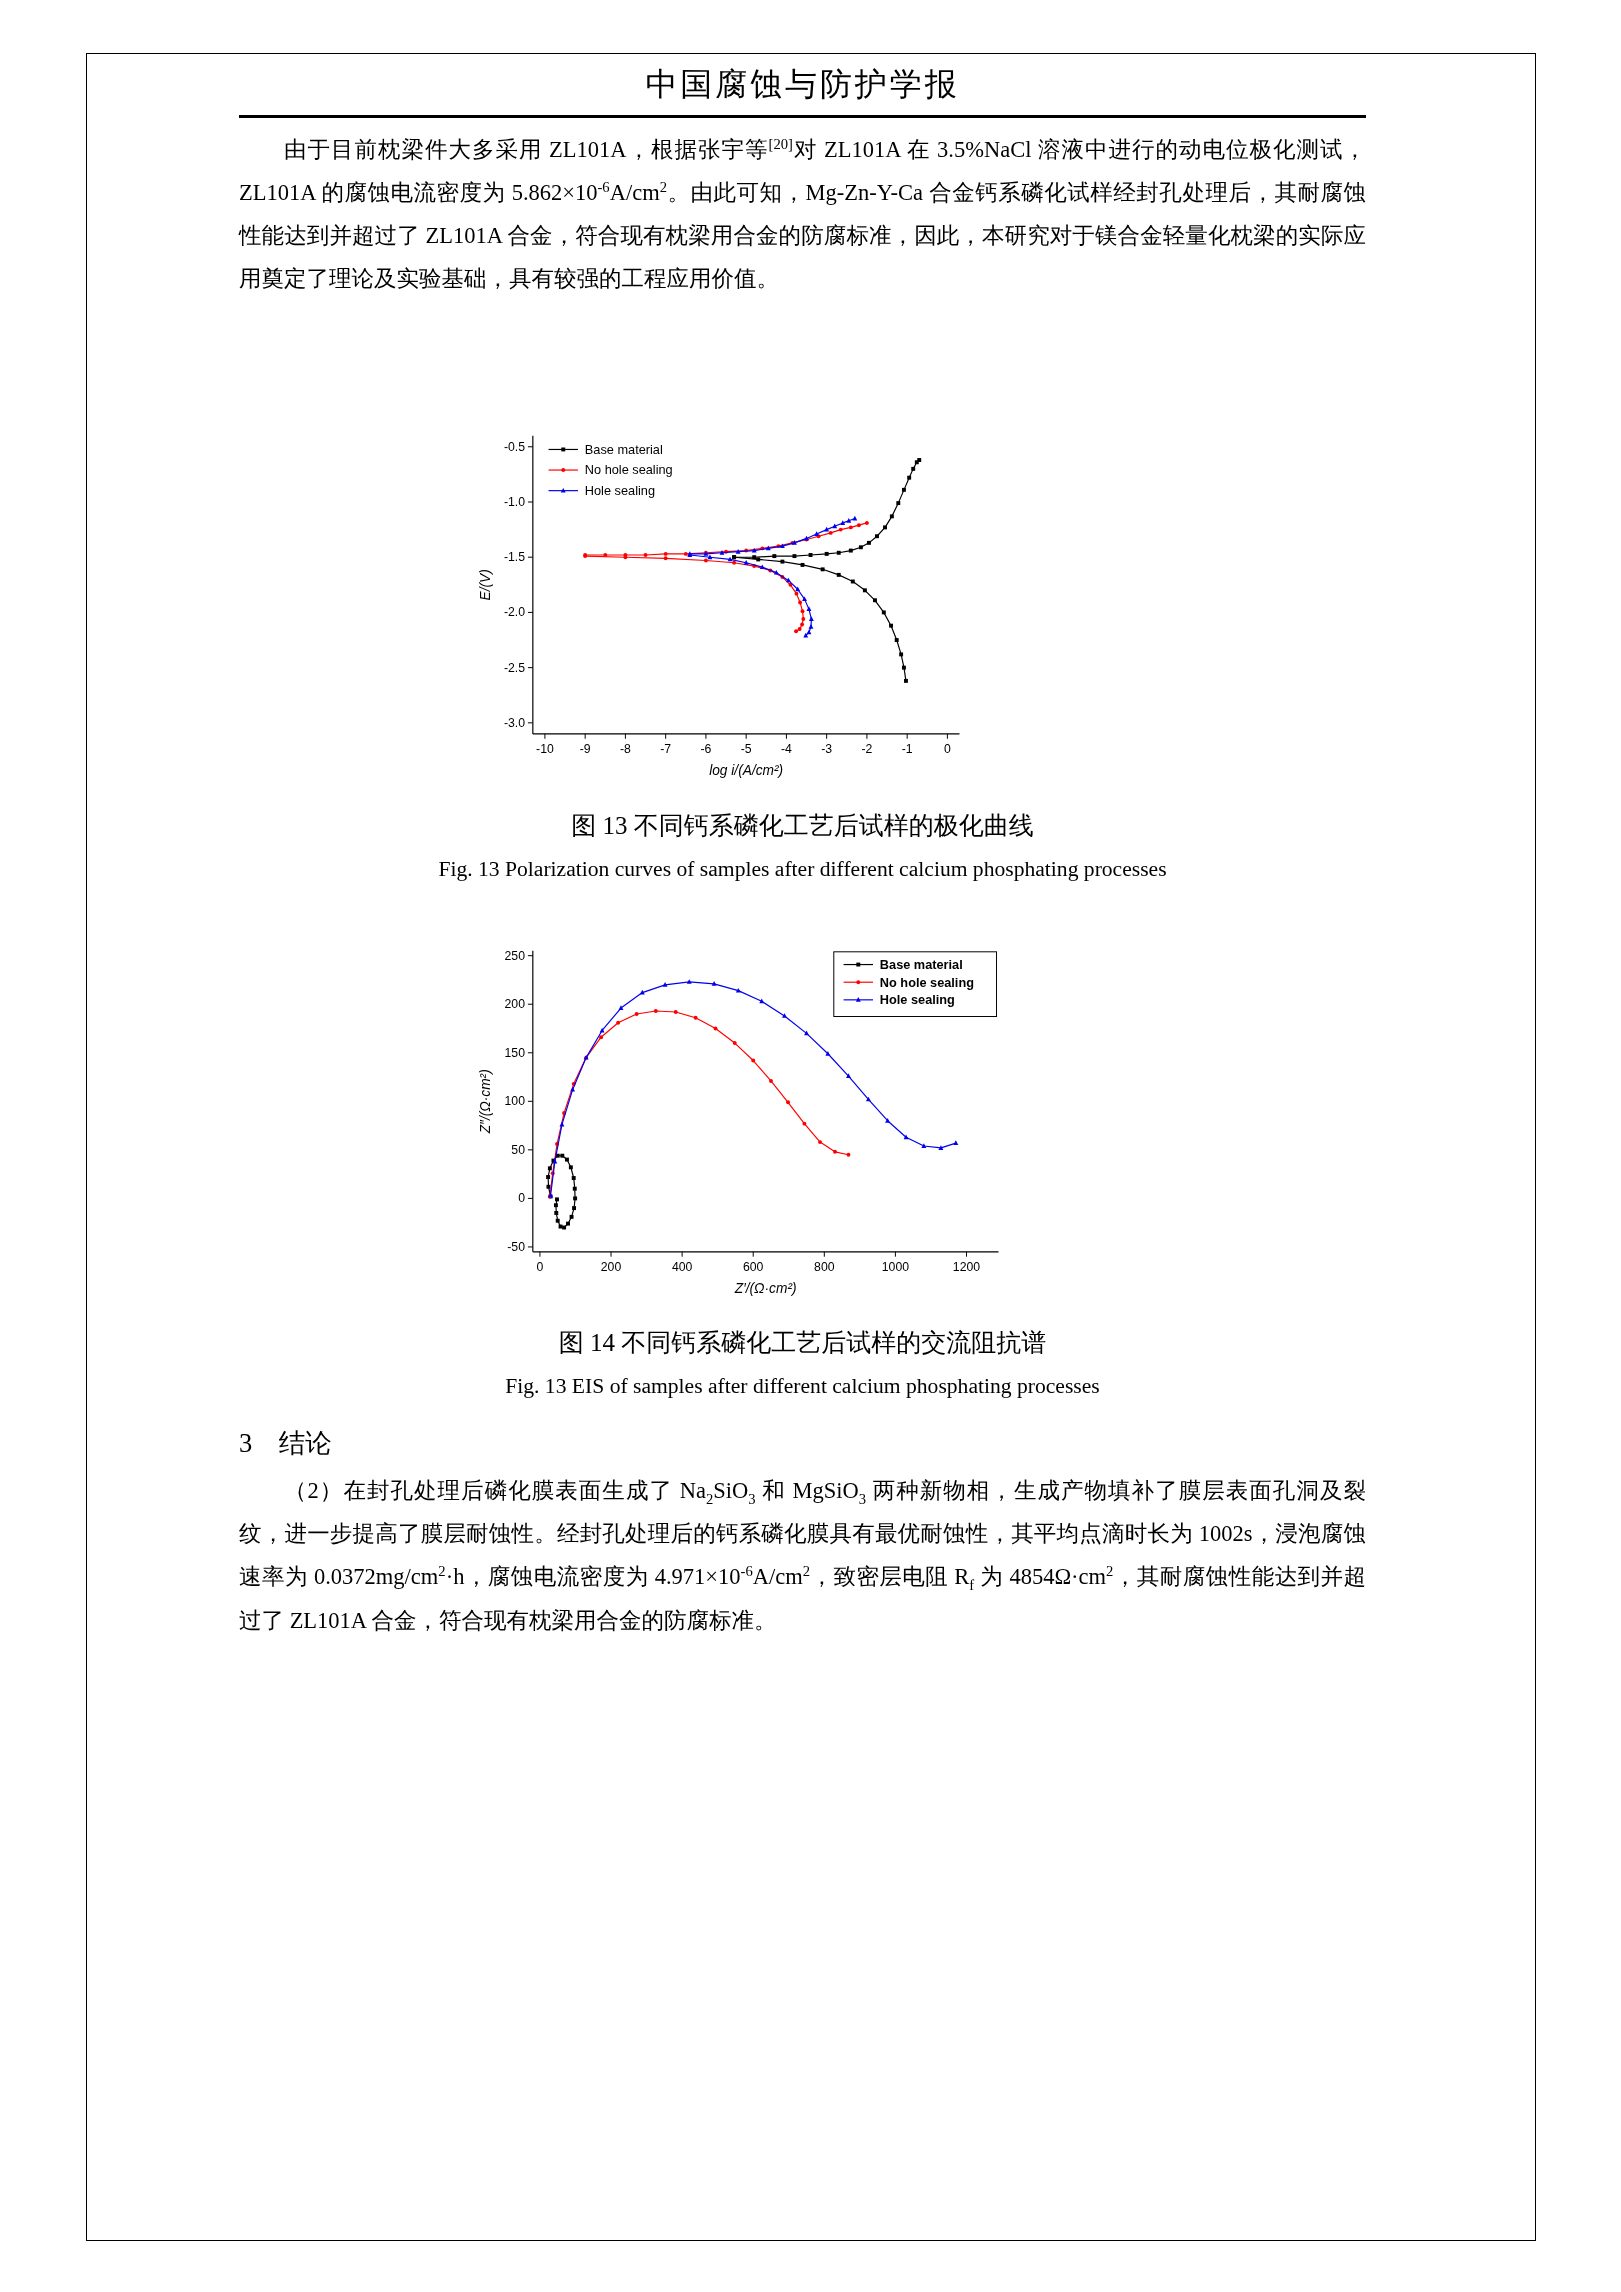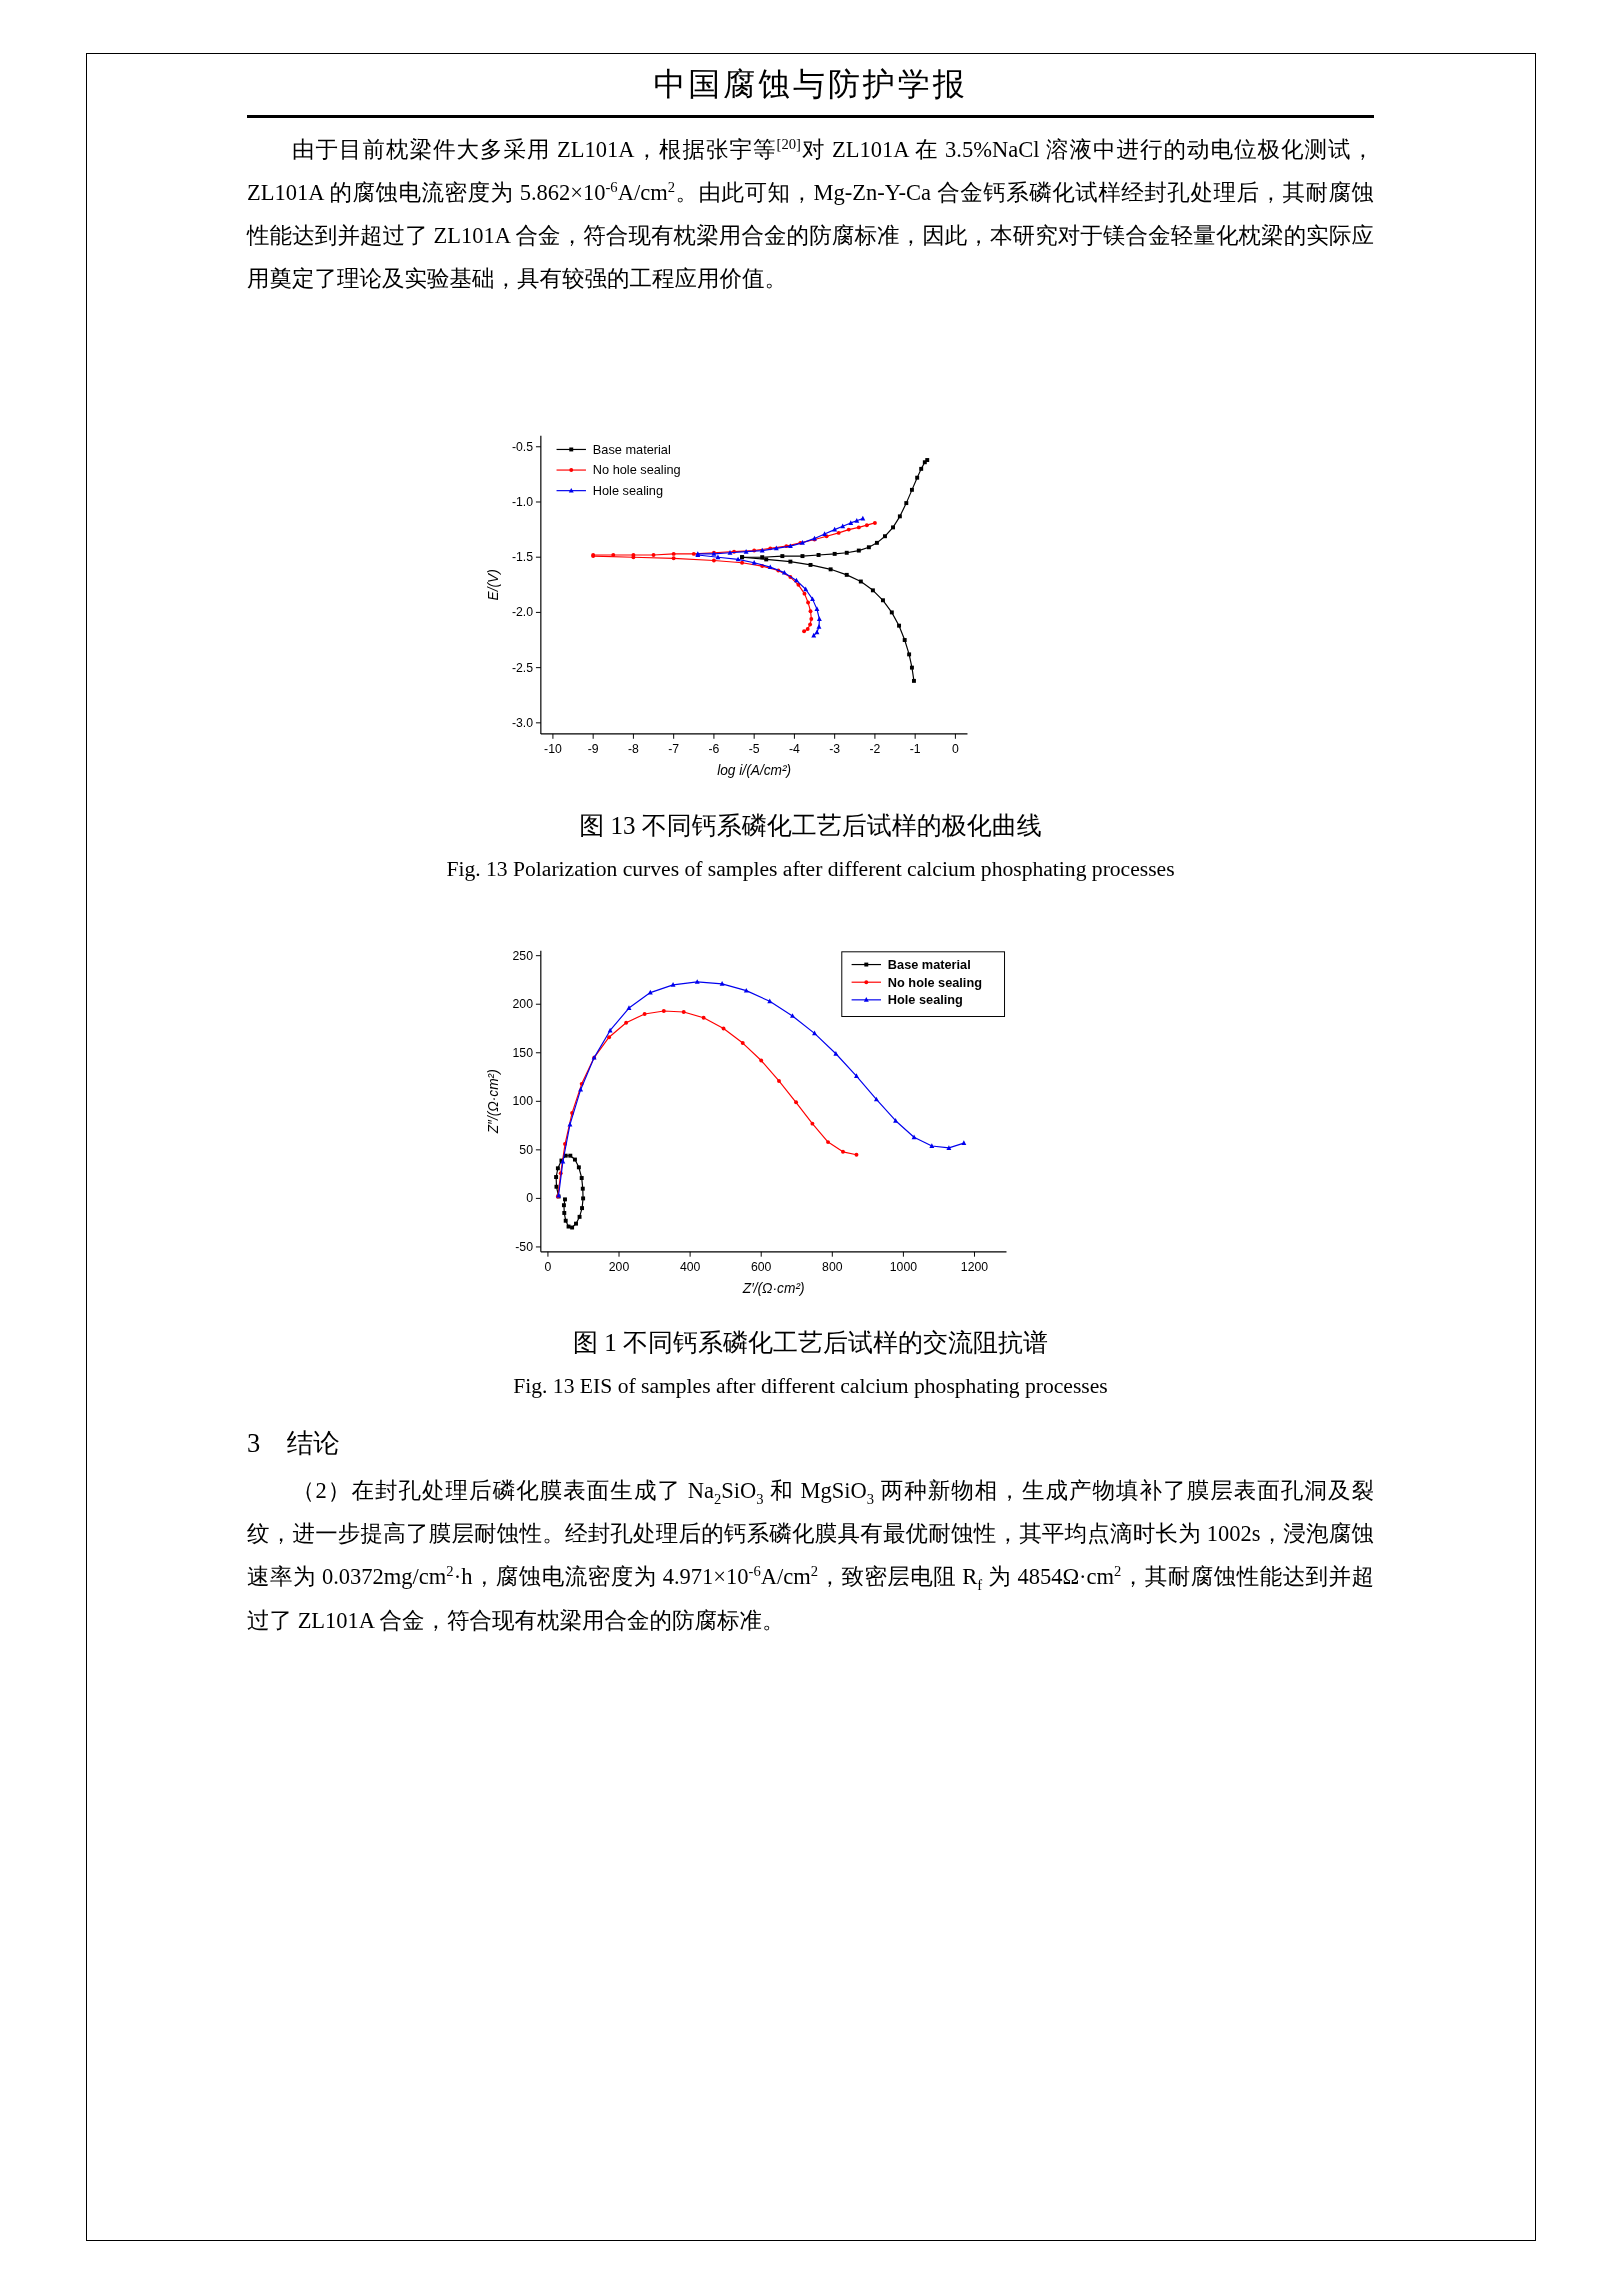--- a/index.html
+++ b/index.html
@@ -1,21 +1,21 @@
 <!DOCTYPE html>
 <html><head>
 <meta charset="utf-8">
 <style>
   html,body { margin:0; padding:0; }
   body {
     width:1621px; height:2293px; position:relative; background:#ffffff; color:#000;
     font-family:"Liberation Serif","DejaVu Serif",serif; overflow:hidden;
   }
   .frame { position:absolute; left:86px; top:53px; width:1448px; height:2186px; border:1px solid #000; }
-  .content { position:absolute; left:247px; top:63px; width:1127px; }
+  .content { position:absolute; left:239px; top:63px; width:1127px; }
   .header { text-align:center; }
   .title-zh { font-size:32px; letter-spacing:2.9px; }
   .title-en { font-size:21.6px; margin-top:3.9px; }
   .rule { border-bottom:3.9px solid #000; margin-top:7.8px; }
   .para { font-size:22.5px; line-height:1.92; text-align:justify; text-indent:2em; margin:9.8px 0 0 0; }
   sup { font-size:65%; vertical-align:super; }
   sub { font-size:65%; vertical-align:sub; }
   figure { margin:0; }
   .fig13 { margin-top:118px; margin-left:235px; }
   .fig14 { margin-top:51px; margin-left:235px; }
@@ -306,20 +306,20 @@
         <rect x="390" y="30" width="4" height="4" fill="#000000"></rect>
         <text x="414" y="36.5" font-size="13" font-weight="bold">Base material</text>
         <line x1="377" y1="50" x2="407" y2="50" stroke="#ff0000" stroke-width="1.2"></line>
         <circle cx="392" cy="50" r="2" fill="#ff0000"></circle>
         <text x="414" y="54.5" font-size="13" font-weight="bold">No hole sealing</text>
         <line x1="377" y1="68" x2="407" y2="68" stroke="#0000ee" stroke-width="1.2"></line>
         <path d="M392 65.2L394.5 70L389.5 70Z" fill="#0000ee"></path>
         <text x="414" y="72.5" font-size="13" font-weight="bold">Hole sealing</text>
       </svg>
   </figure>
-  <div class="caption cap-top">图 1 不同钙系磷化工艺后试样的交流阻抗谱</div>
+  <div class="caption cap-top">图 14 不同钙系磷化工艺后试样的交流阻抗谱</div>
   <div class="caption cap-en">Fig. 13 EIS of samples after different calcium phosphating processes</div>
 
   <h2 class="section-heading">3　结论</h2>
   <p class="para concl">（2）在封孔处理后磷化膜表面生成了 Na<sub>2</sub>SiO<sub>3</sub> 和 MgSiO<sub>3</sub> 两种新物相，生成产物填补了膜层表面孔洞及裂纹，进一步提高了膜层耐蚀性。经封孔处理后的钙系磷化膜具有最优耐蚀性，其平均点滴时长为 1002s，浸泡腐蚀速率为 0.0372mg/cm<sup>2</sup>·h，腐蚀电流密度为 4.971×10<sup>-6</sup>A/cm<sup>2</sup>，致密层电阻 R<sub>f</sub> 为 4854Ω·cm<sup>2</sup>，其耐腐蚀性能达到并超过了 ZL101A 合金，符合现有枕梁用合金的防腐标准。</p>
 
 </div>
 
 
 </body></html>

